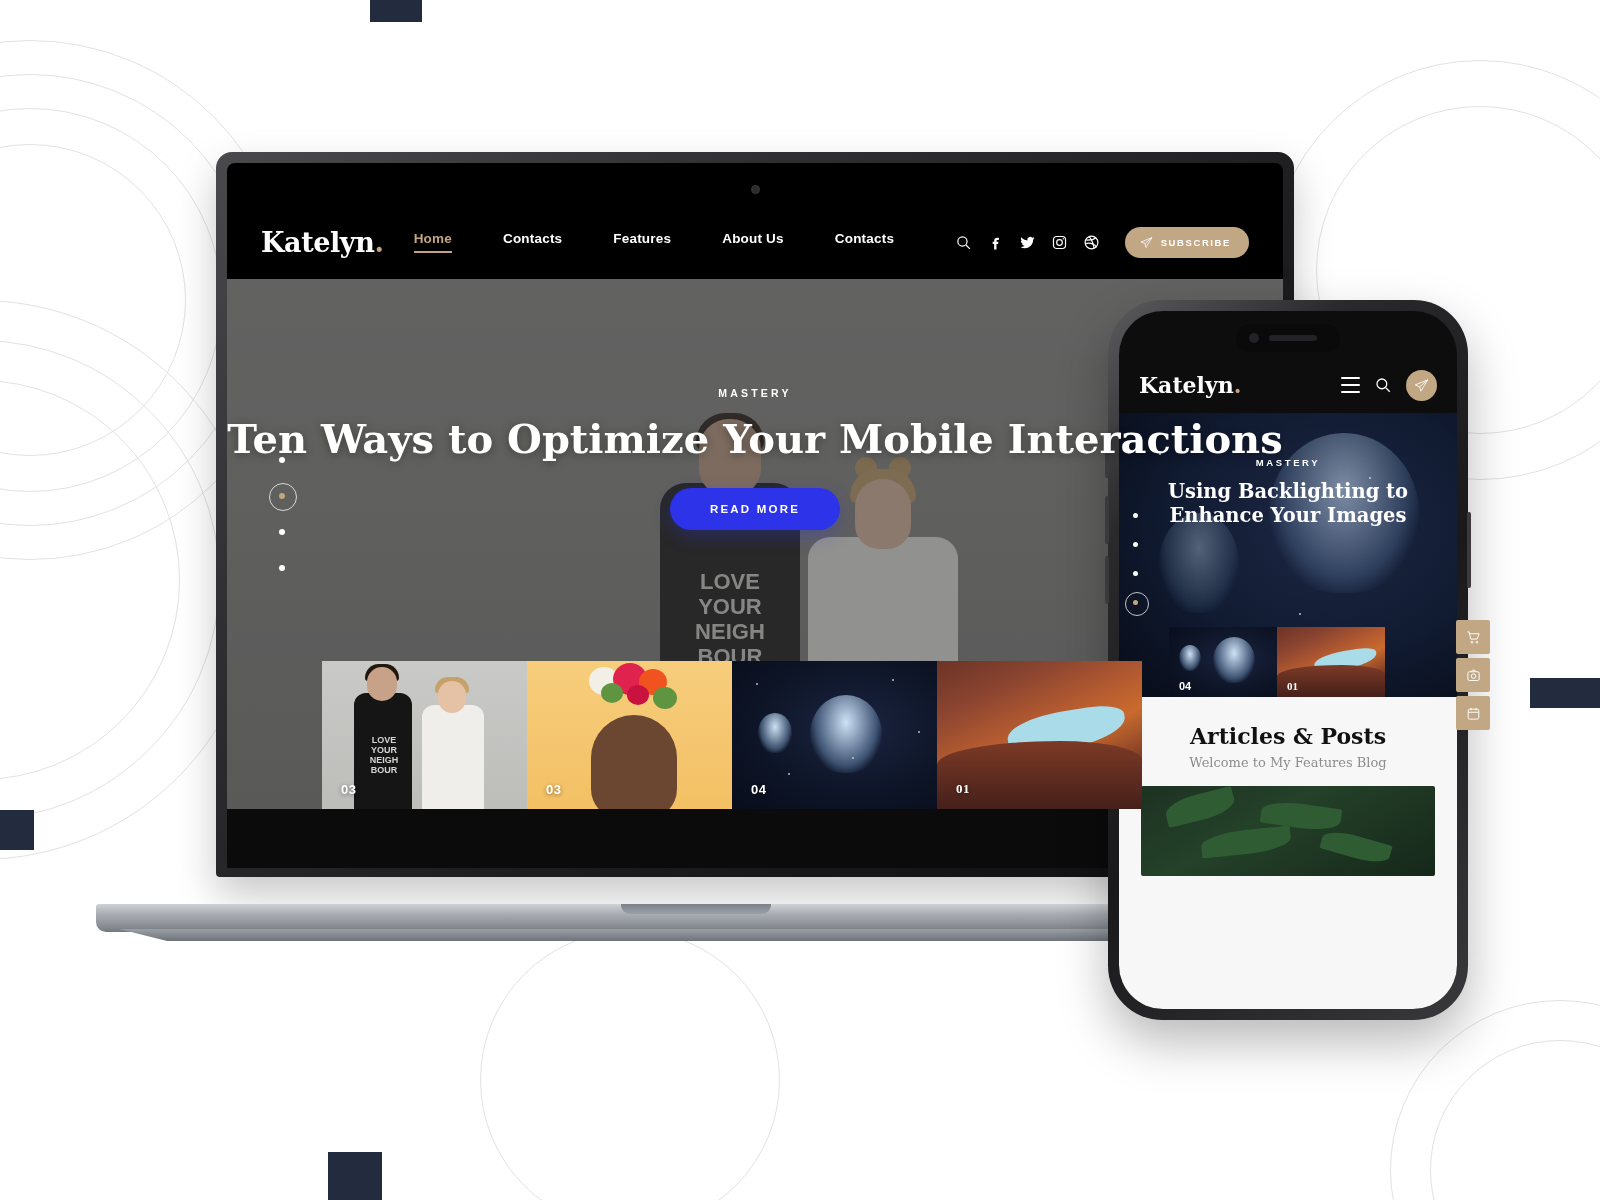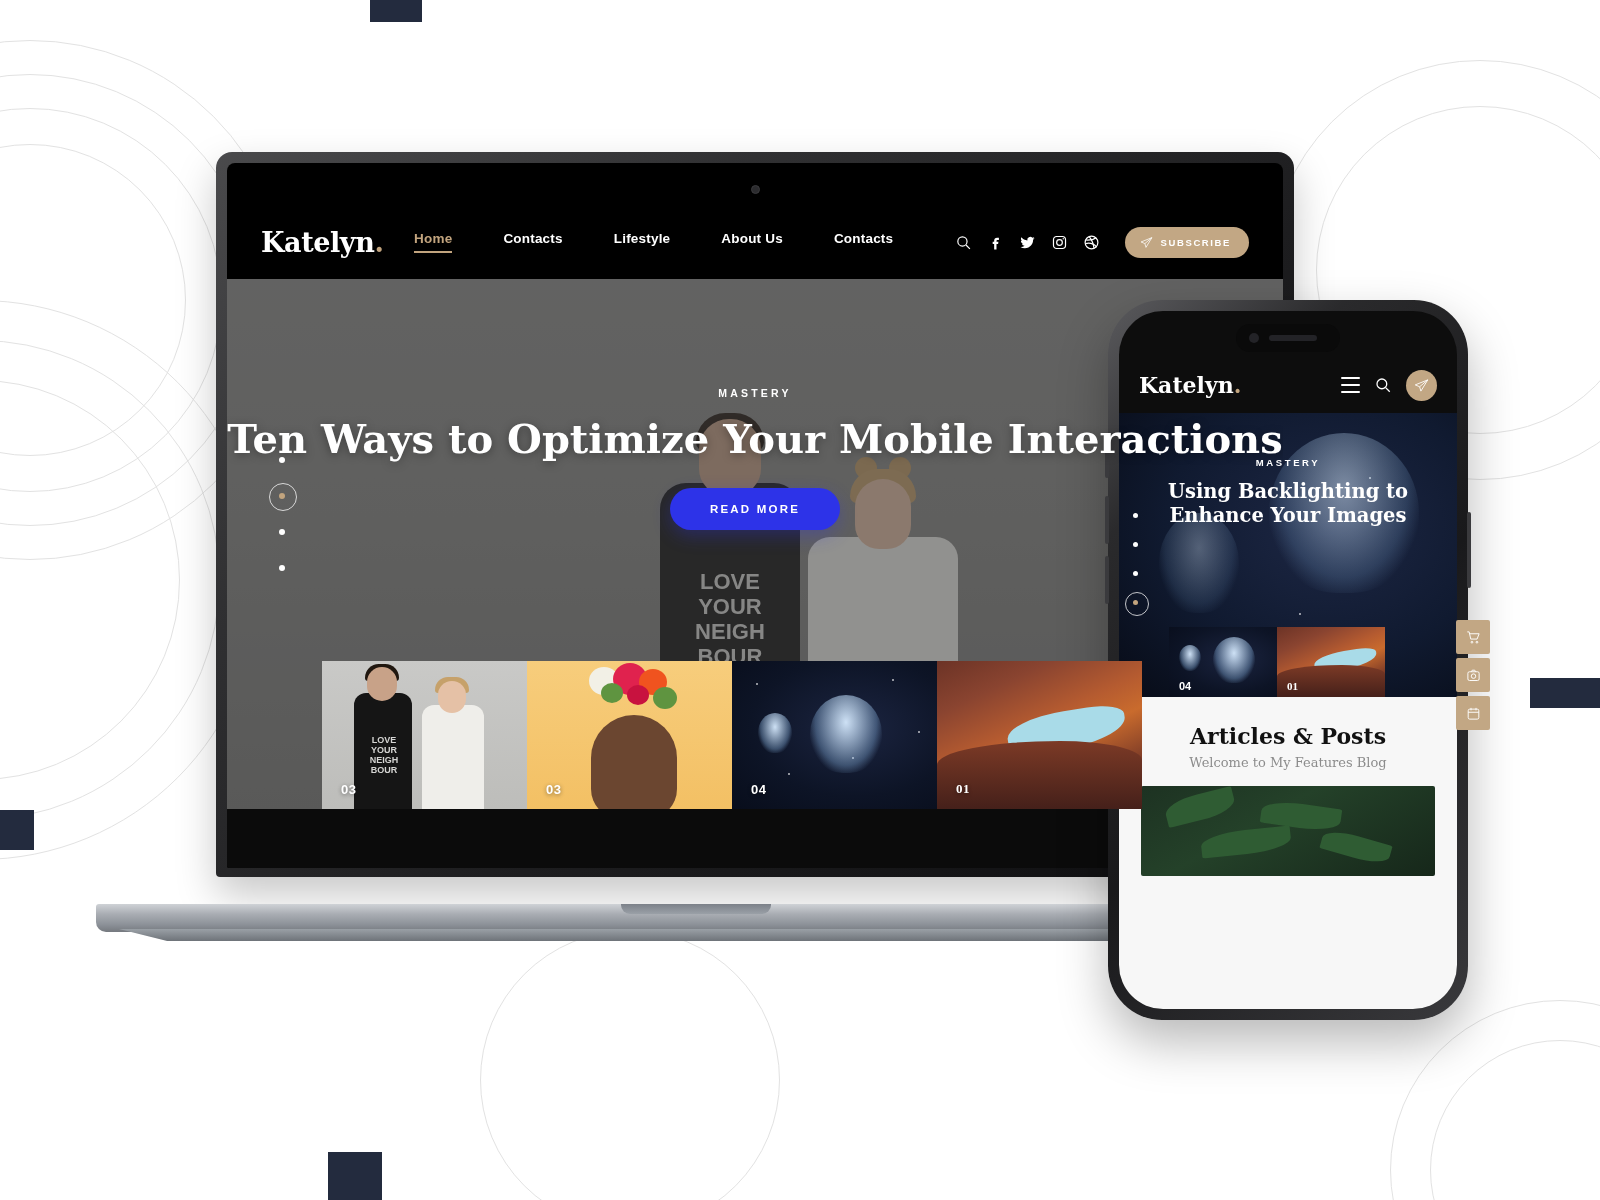--- a/index.html
+++ b/index.html
@@ -290,21 +290,21 @@
         <div class="screen">
 
           <div class="site-header">
             <div class="logo">
               <span>Katelyn</span><span class="dot">.</span>
             </div>
 
             <div class="nav">
               <div class="nav-item active">Home</div>
               <div class="nav-item">Contacts</div>
-              <div class="nav-item">Lifestyle</div>
+              <div class="nav-item">Features</div>
               <div class="nav-item">About Us</div>
               <div class="nav-item">Contacts</div>
             </div>
 
             <div class="hdr-right">
               <svg class="ic" viewBox="0 0 24 24">
                   <circle cx="10.5" cy="10.5" r="6.5"></circle>
                   <line x1="15.5" y1="15.5" x2="21" y2="21"></line>
                 </svg>
               <svg class="ic ic-f" viewBox="0 0 24 24">

